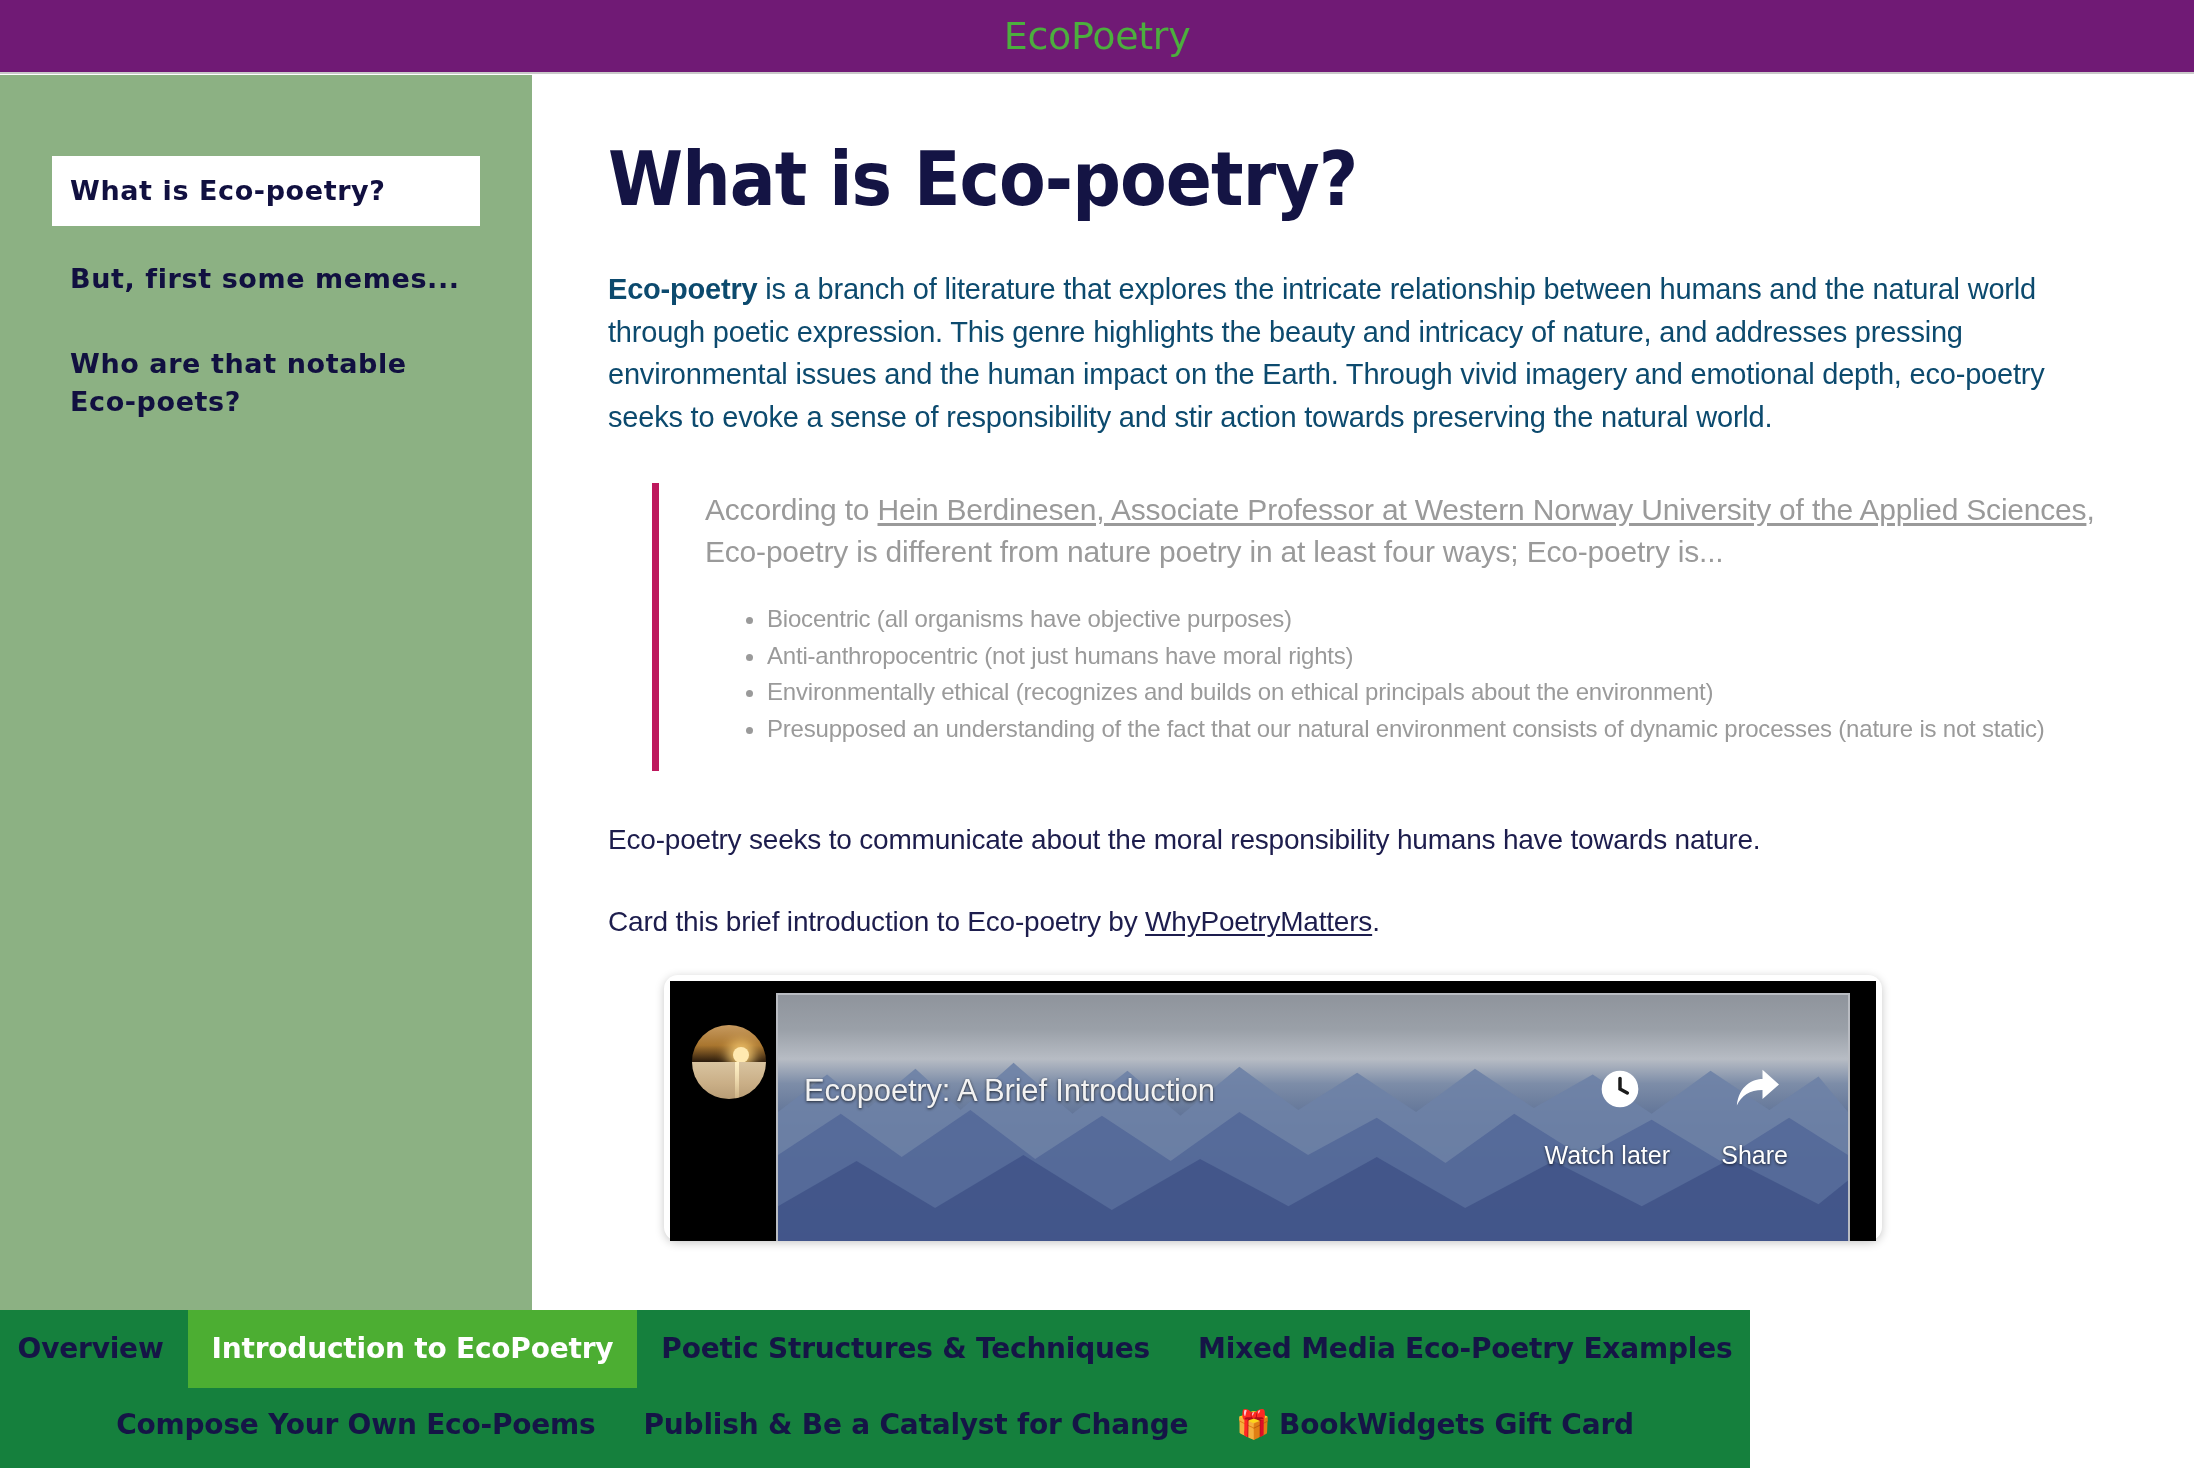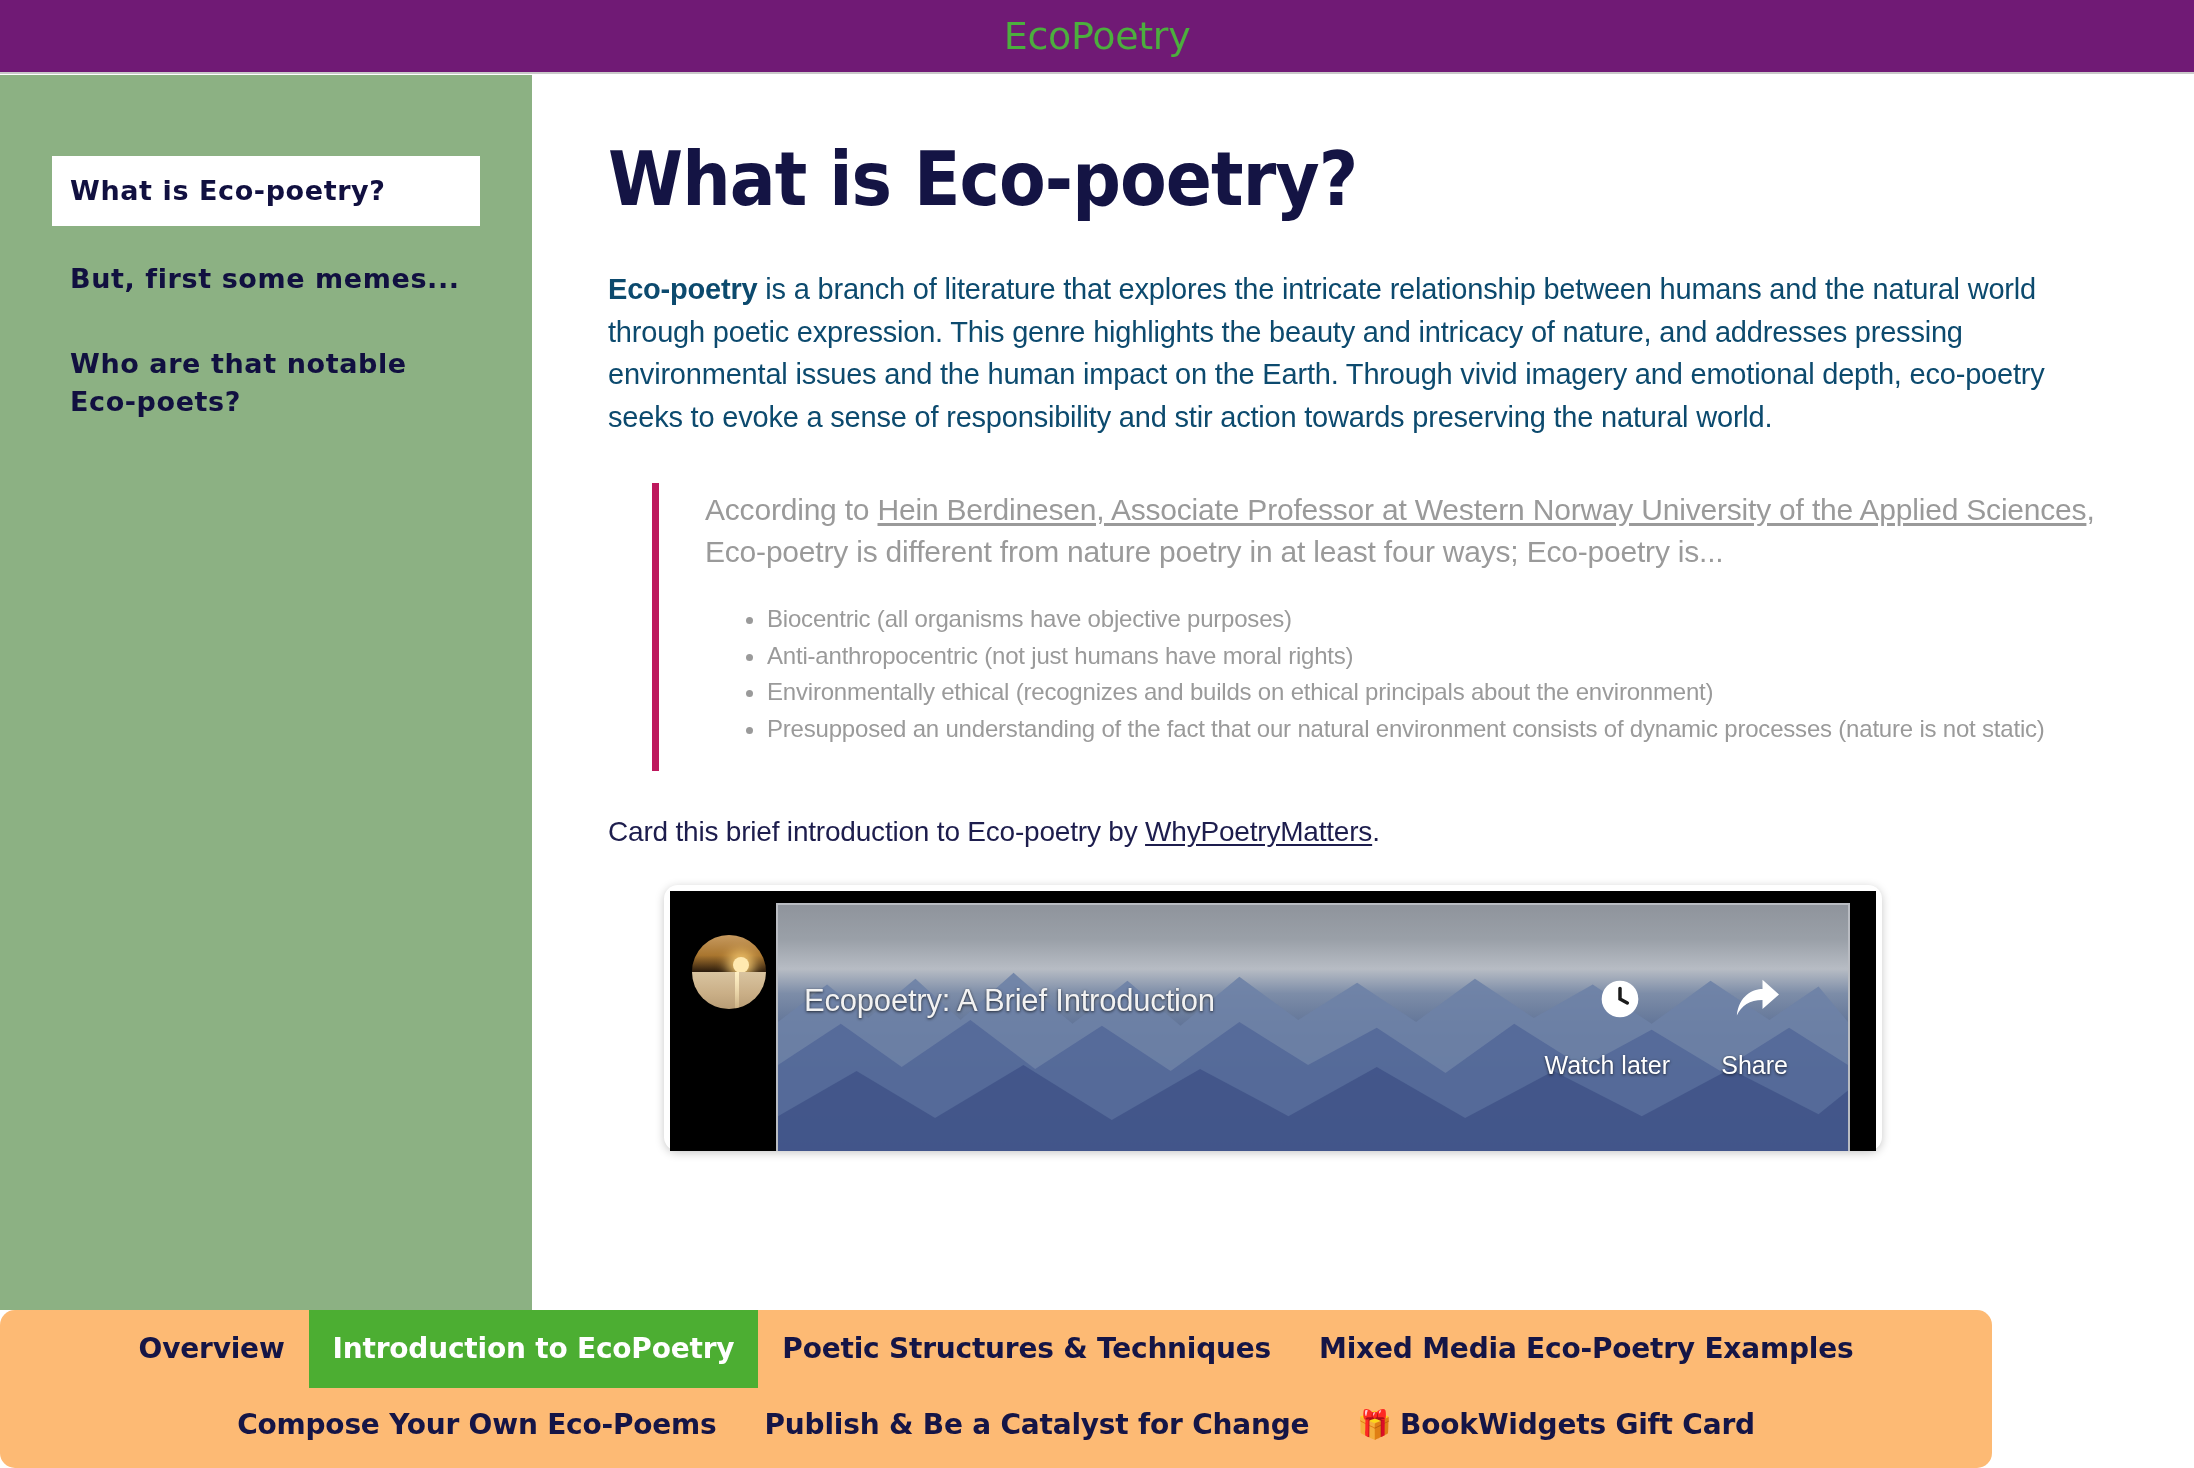--- a/index.html
+++ b/index.html
@@ -227,23 +227,22 @@
   .icon-share {
     position: absolute;
     right: 66px; top: 72px;
     width: 50px; height: 44px;
   }
 
   
   .tabbar {
     position: absolute;
     left: 0; top: 1310px;
-    width: 1992px; height: 158px;
-    background: #fdba74;
-    border-radius: 15px;
+    width: 1750px; height: 158px;
+    background: #15803d;
   }
   .tabrow {
     display: flex;
     align-items: center;
     justify-content: center;
     width: 100%;
   }
   .tabrow.r1 { height: 78px; }
   .tabrow.r2 { height: 74px; }
   .tab {
@@ -300,20 +299,21 @@
       <span>According to </span><a href="#" class="quote-link">Hein Berdinesen, Associate Professor at Western Norway University of the Applied Sciences</a><span>, Eco-poetry is different from nature poetry in at least four ways; Eco-poetry is...</span>
     </div>
     <ul class="quote-list">
       <li>Biocentric (all organisms have objective purposes)</li>
       <li>Anti-anthropocentric (not just humans have moral rights)</li>
       <li>Environmentally ethical (recognizes and builds on ethical principals about the environment)</li>
       <li>Presupposed an understanding of the fact that our natural environment consists of dynamic processes (nature is not static)</li>
     </ul>
   </blockquote>
 
+  <p class="body-plain gap-a">Eco-poetry seeks to communicate about the moral responsibility humans have towards nature.</p>
 
   <p class="body-plain gap-b">
     <span>Card this brief introduction to Eco-poetry by </span><a href="#" class="inline-link">WhyPoetryMatters</a><span>.</span>
   </p>
 
   <div class="video-wrap">
     <div class="video-frame">
 
       <div class="avatar">
         <div class="sky"></div>

